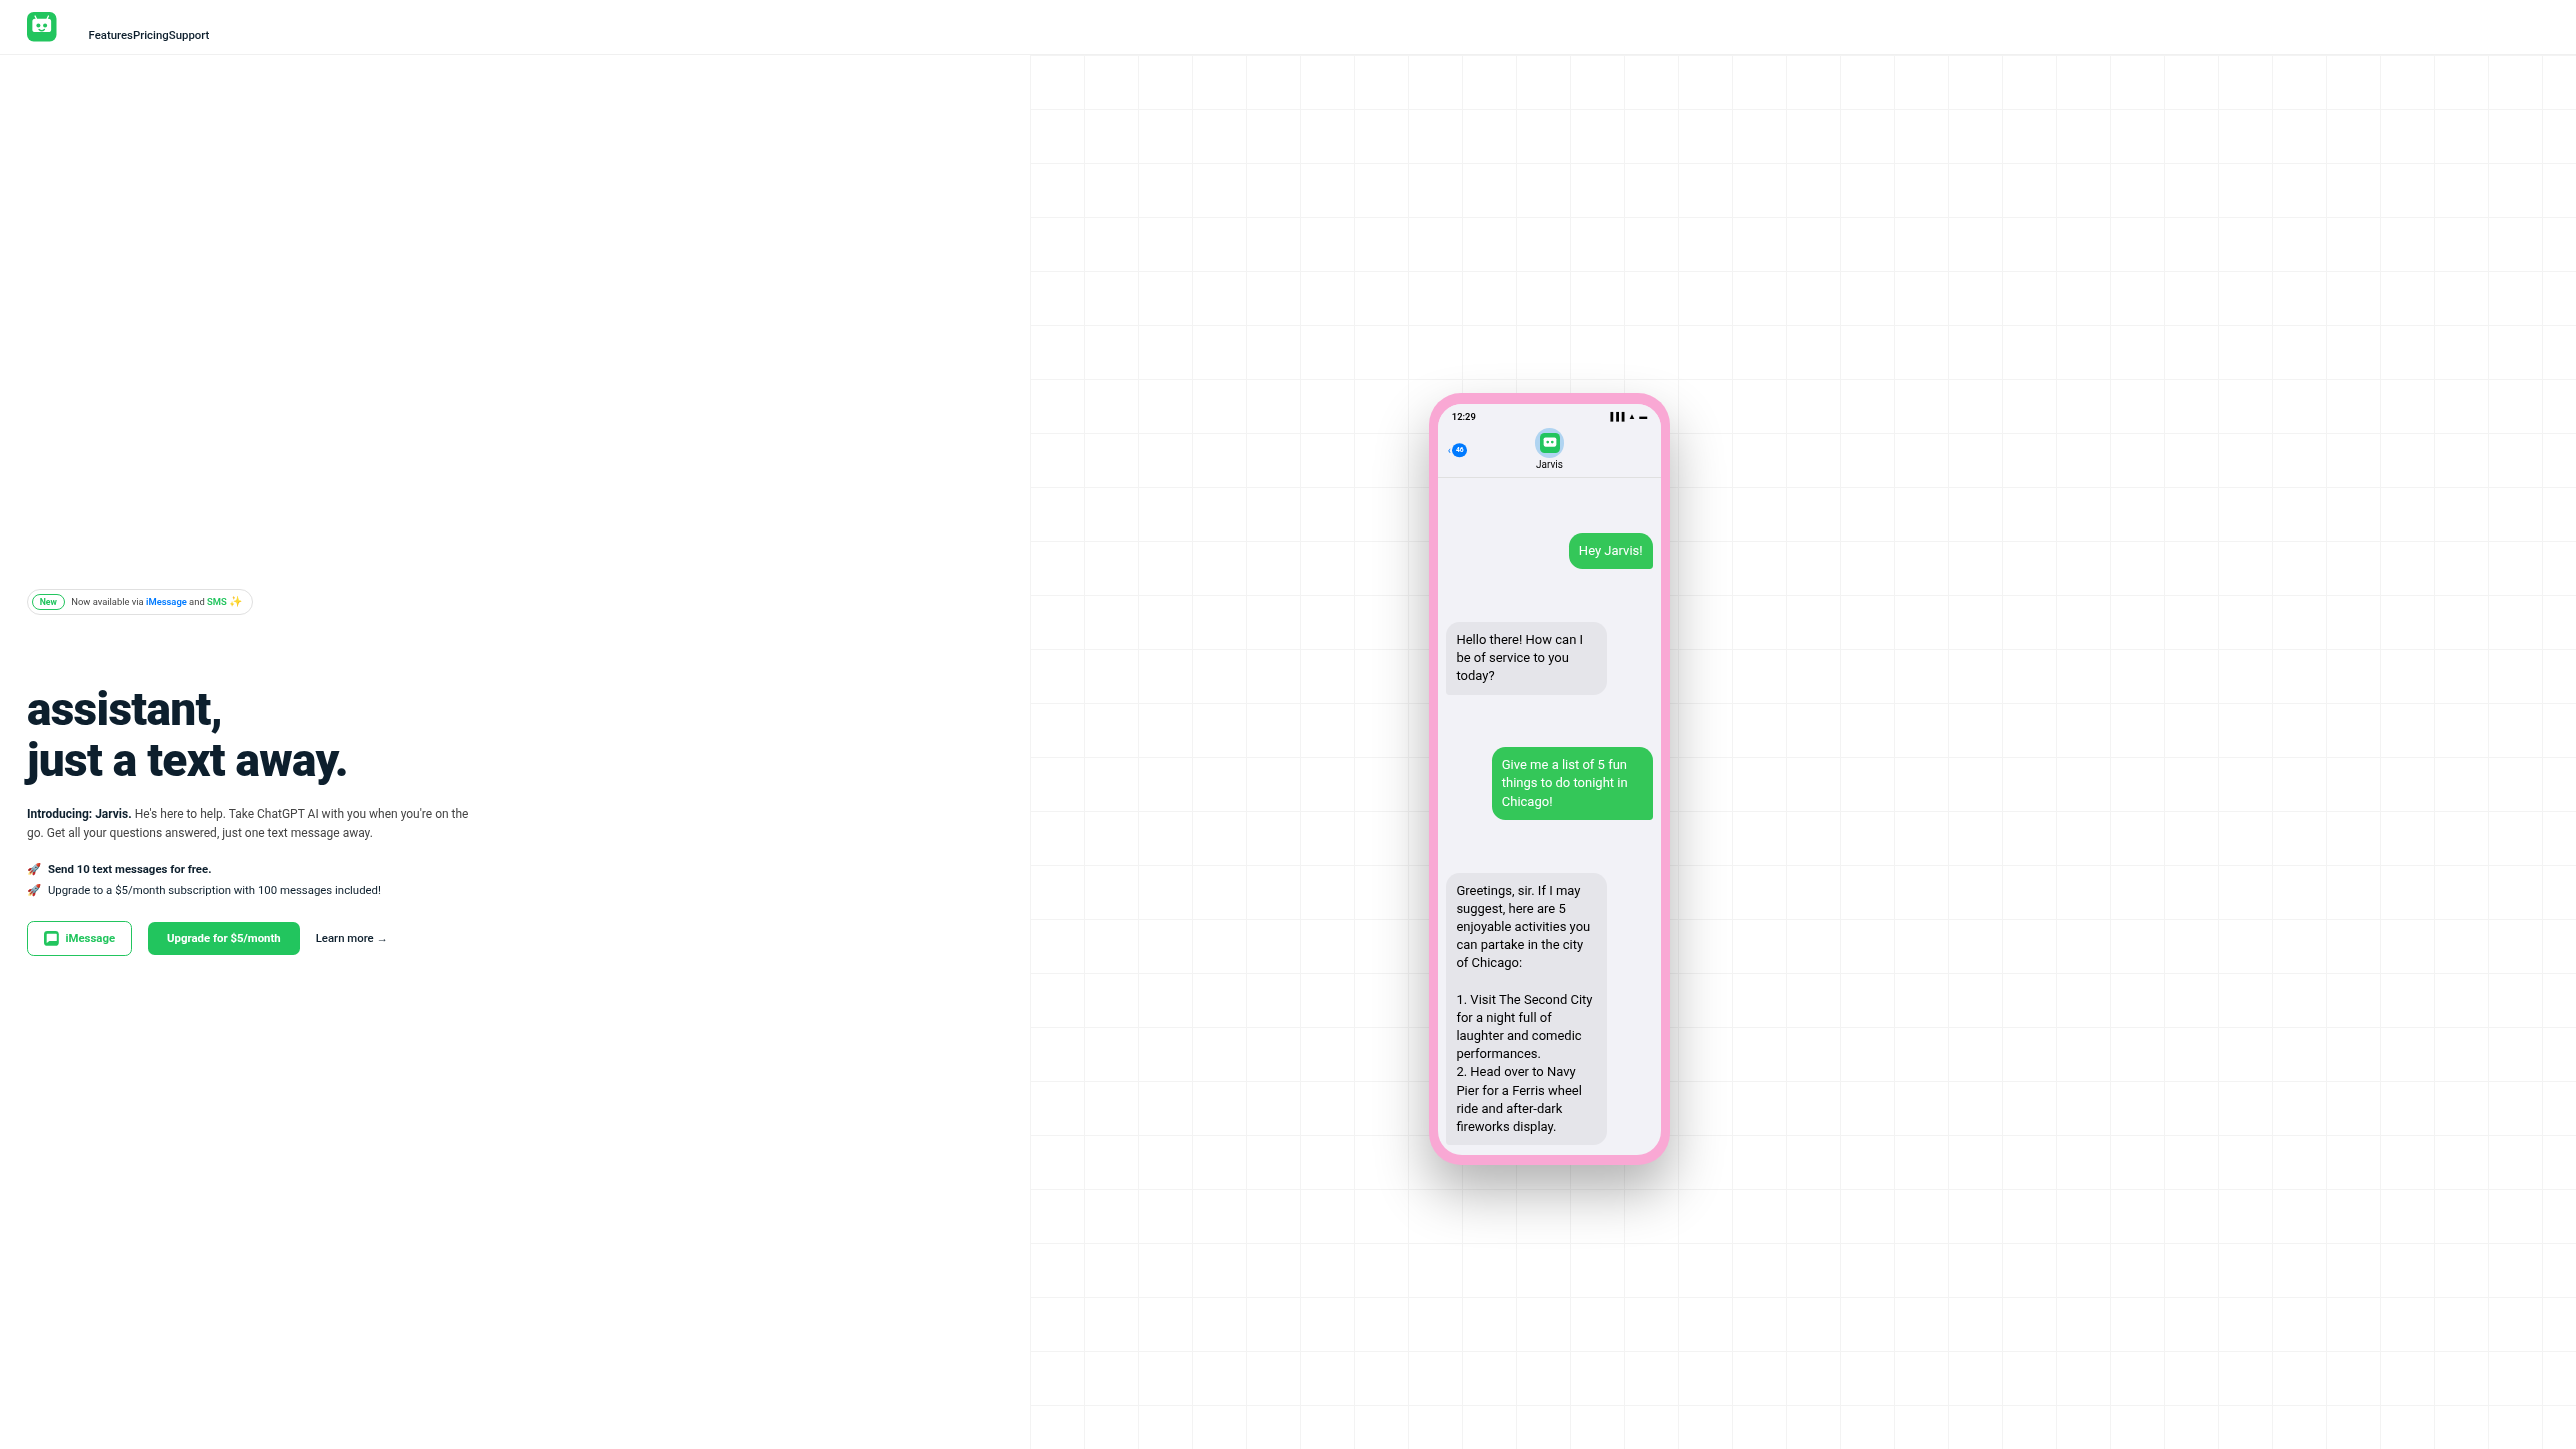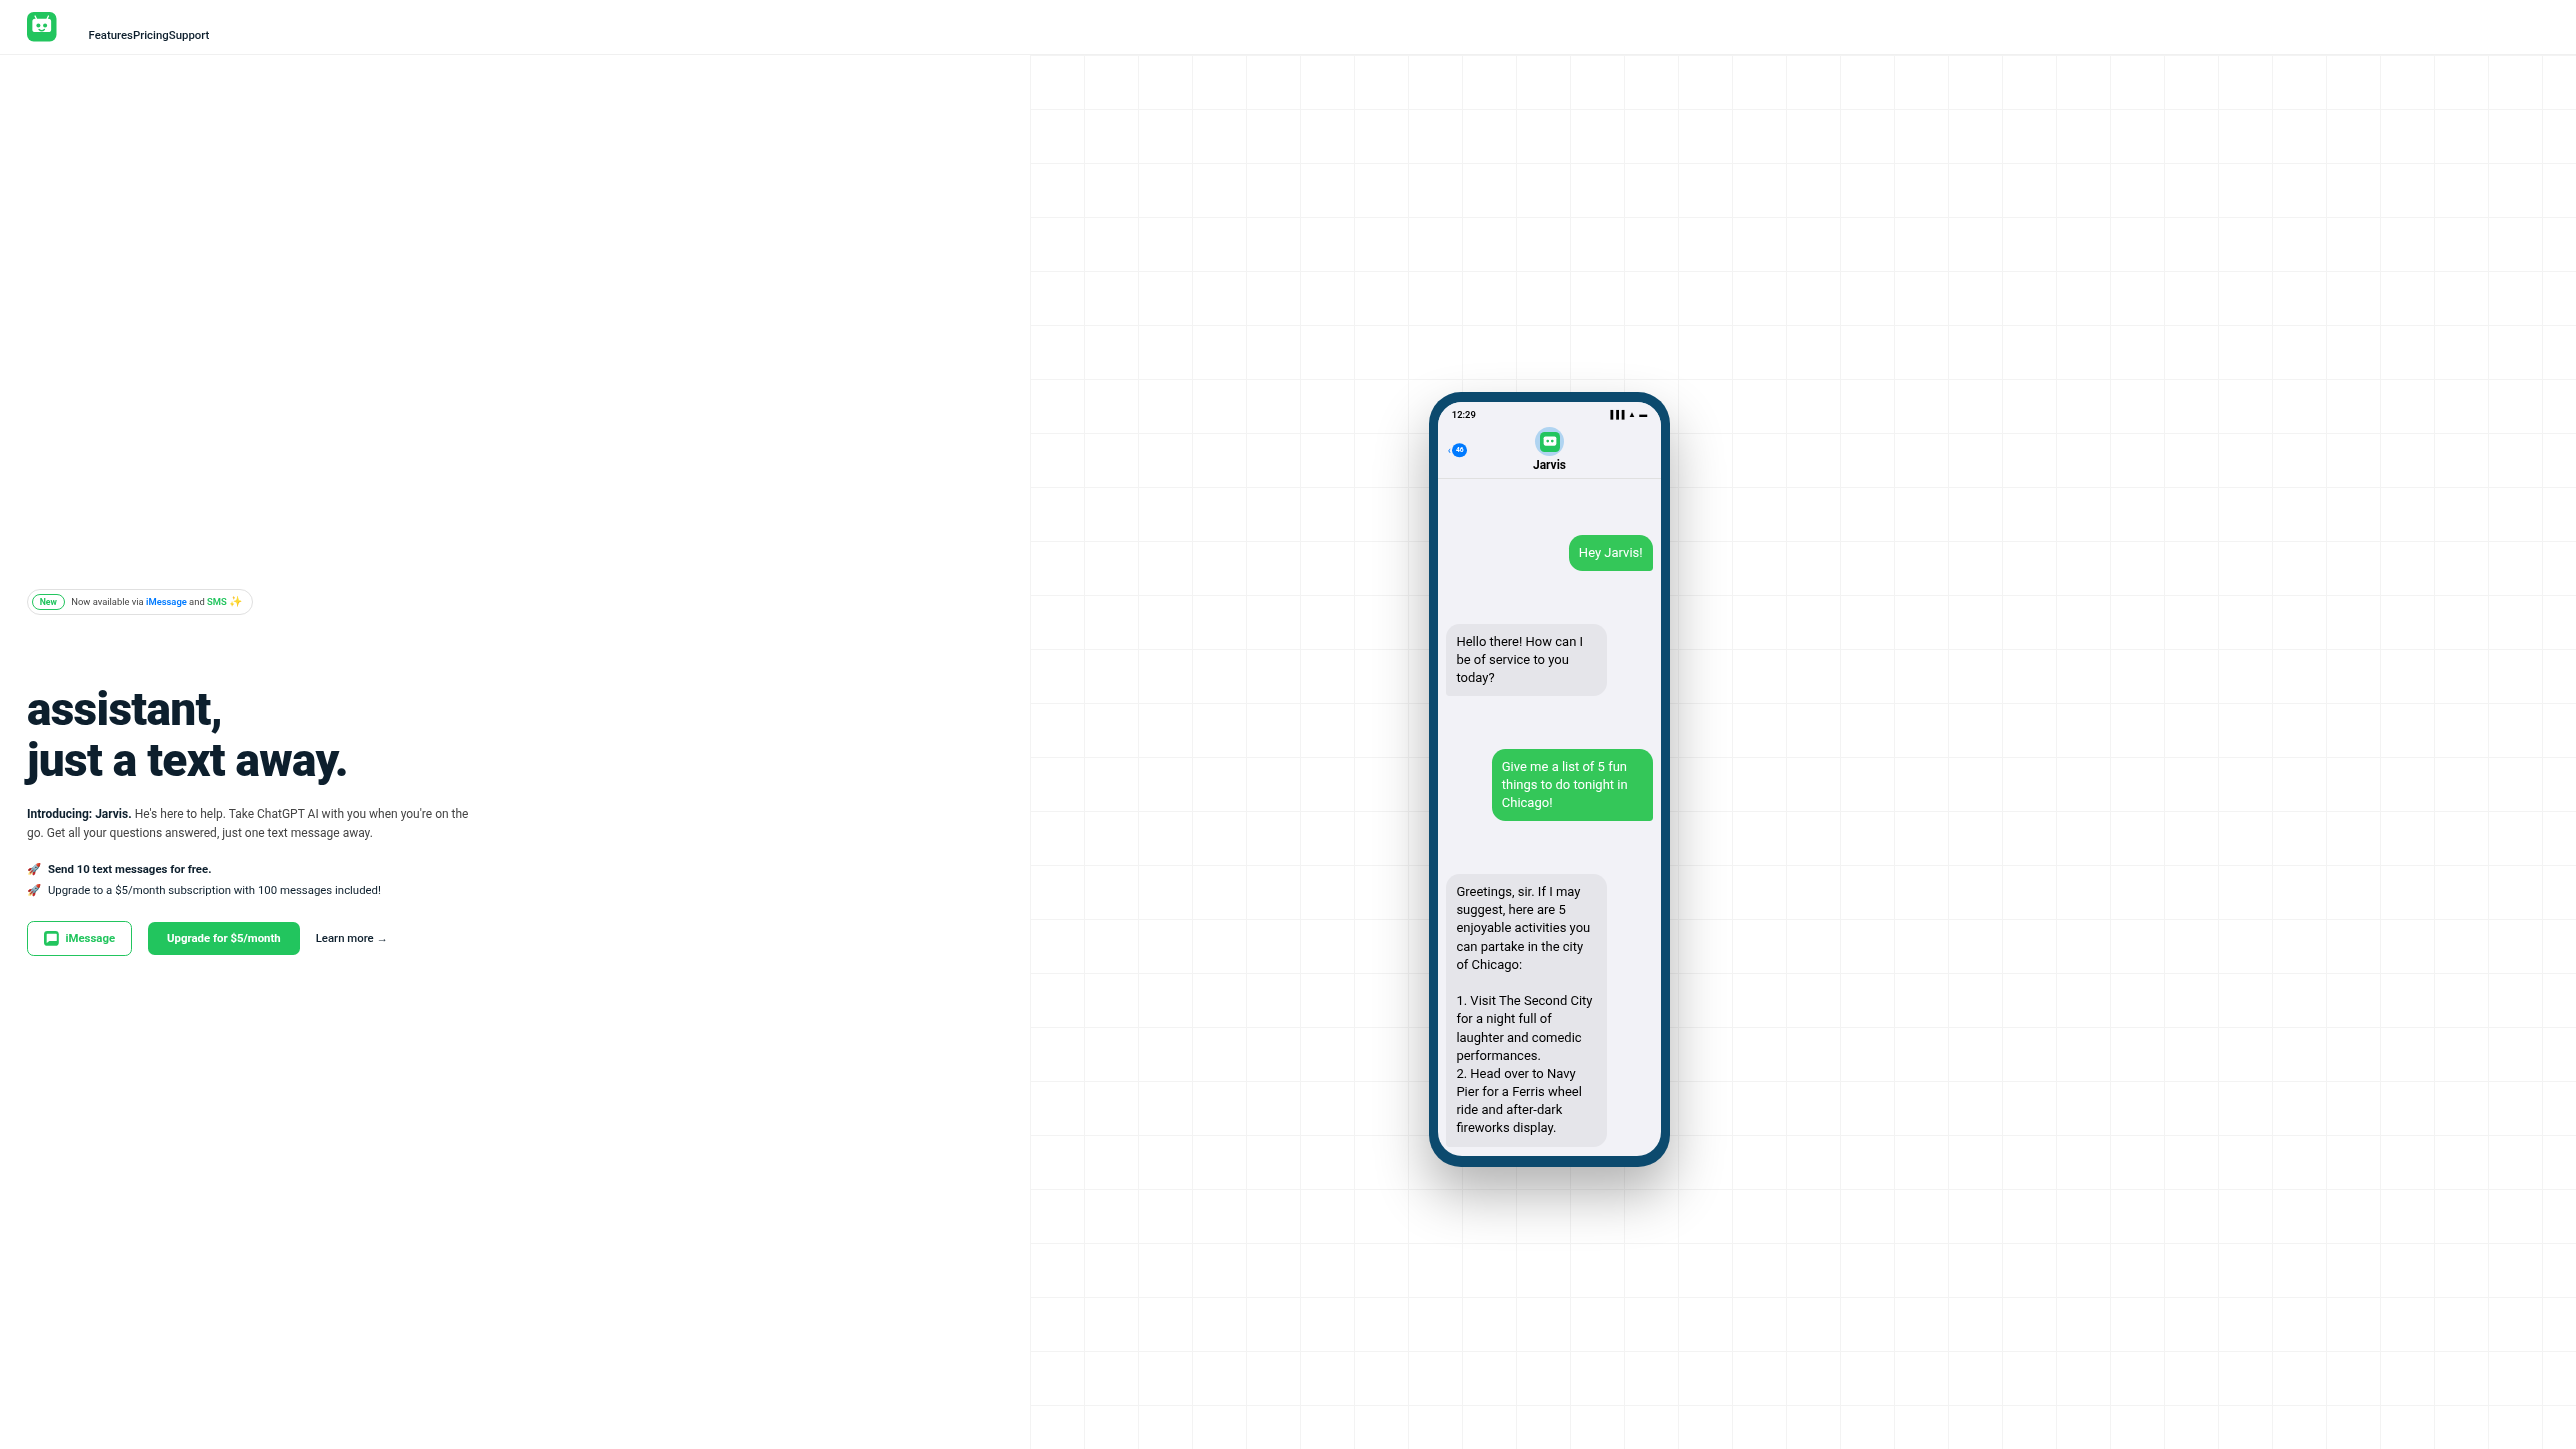--- a/index.html
+++ b/index.html
@@ -229,21 +229,21 @@
         linear-gradient(90deg, #e8e8e8 0.7px, transparent 0.7px);
       background-size: 54px 54px;
       opacity: 0.5;
     }
 
     
     .phone-mockup {
       position: relative;
       z-index: 10;
       width: 241px;
-      background: #0c4a6e;
+      background: #f9a8d4;
       border-radius: 32px;
       padding: 10.7px 9.4px;
       box-shadow: 0 27px 54px rgba(0,0,0,0.3);
     }
 
     .phone-screen {
       background: #f2f2f7;
       border-radius: 24px;
       overflow: hidden;
       min-height: 376px;
@@ -310,23 +310,23 @@
       background: #b0d4f1;
       border-radius: 50%;
       display: flex;
       align-items: center;
       justify-content: center;
       font-size: 14.8px;
       margin-bottom: 1.3px;
     }
 
     .contact-name {
-      font-size: 12px;
+      font-size: 10px;
       color: #000;
-      font-weight: 700;
+      font-weight: 400;
     }
 
     
     .chat-area {
       padding: 9.4px 8px;
       display: flex;
       flex-direction: column;
       gap: 6.7px;
     }
 

